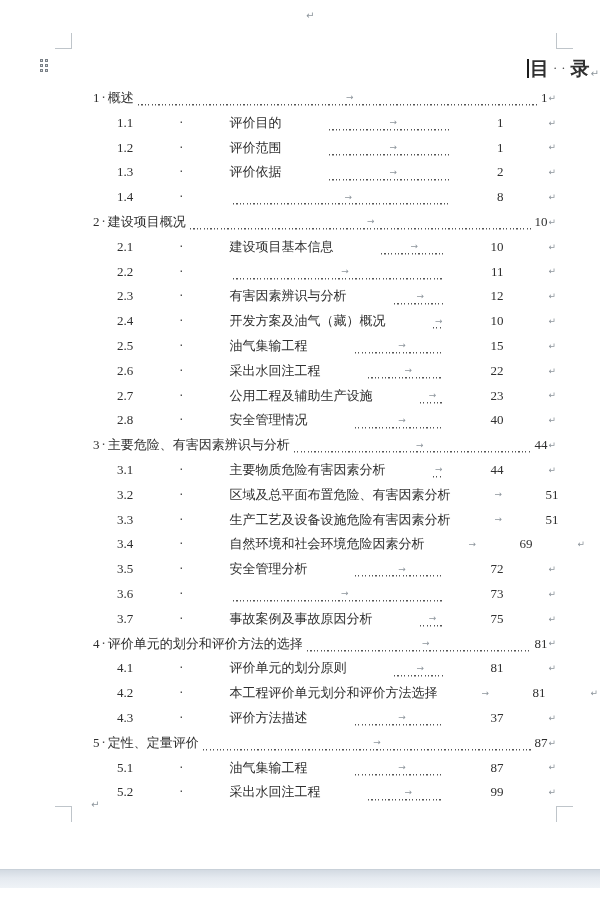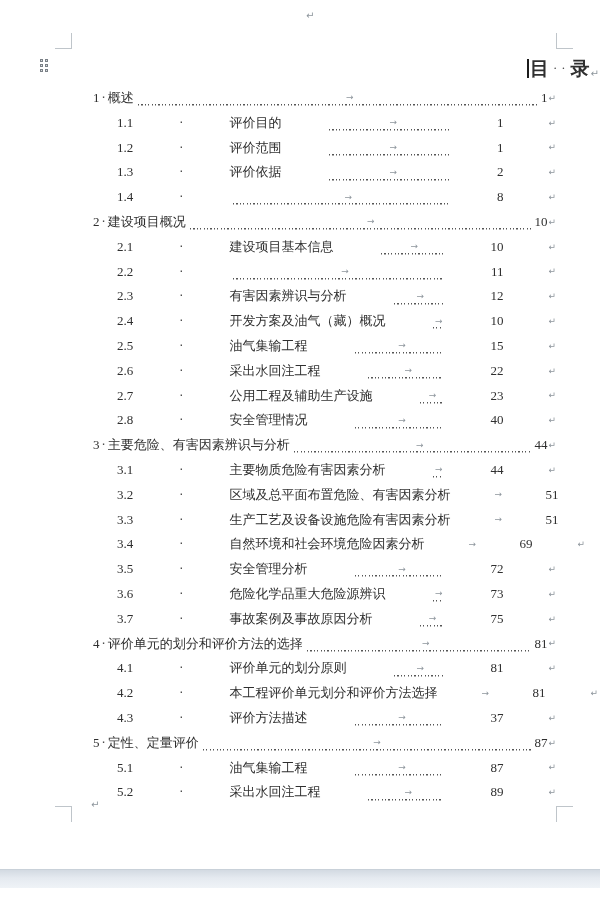--- a/index.html
+++ b/index.html
@@ -283,21 +283,20 @@
         <span class="ttl">安全管理分析</span>
     <span class="leader">
       <span class="tab-arrow fmark">→</span>
     </span>
     <span class="pagenum">72</span>
     <span class="row-par fmark">↵</span>
   </div>
       <div class="toc-row lvl2">
     <span class="num">3.6</span>
         <span class="sp fmark">·</span>
-        <span class="ttl">危险化学品重大危险源辨识</span>
     <span class="leader">
       <span class="tab-arrow fmark">→</span>
     </span>
     <span class="pagenum">73</span>
     <span class="row-par fmark">↵</span>
   </div>
       <div class="toc-row lvl2">
     <span class="num">3.7</span>
         <span class="sp fmark">·</span>
         <span class="ttl">事故案例及事故原因分析</span>
@@ -367,21 +366,21 @@
     <span class="pagenum">87</span>
     <span class="row-par fmark">↵</span>
   </div>
       <div class="toc-row lvl2">
     <span class="num">5.2</span>
         <span class="sp fmark">·</span>
         <span class="ttl">采出水回注工程</span>
     <span class="leader">
       <span class="tab-arrow fmark">→</span>
     </span>
-    <span class="pagenum">89</span>
+    <span class="pagenum">99</span>
     <span class="row-par fmark">↵</span>
   </div>
     </div>
 
   <div class="trailing-par fmark">↵</div>
 
 </div>
 
 <div class="page-gap"></div>
 <div class="page2"></div>

